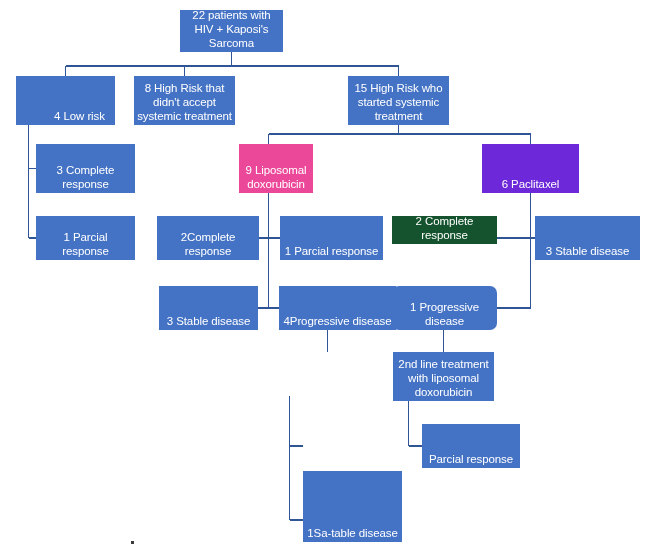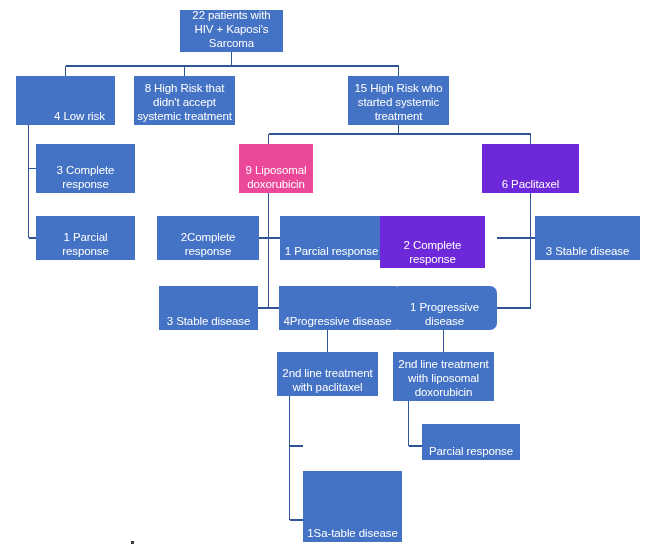--- a/index.html
+++ b/index.html
@@ -118,45 +118,42 @@
   </div>
   <div class="node" style="left: 482px; top: 144px; width: 97px; height: 49px; background: #6d28d9; color: rgb(255, 255, 255);">
     <span>6 Paclitaxel</span>
   </div>
   <div class="node" style="left: 157px; top: 216px; width: 102px; height: 44px; background: rgb(68, 114, 196); color: rgb(255, 255, 255);">
     <span>2Complete response</span>
   </div>
   <div class="node" style="left: 280px; top: 216px; width: 103px; height: 44px; background: rgb(68, 114, 196); color: rgb(255, 255, 255);">
     <span>1 Parcial response</span>
   </div>
-  <div class="node" style="left: 380px; top: 216px; width: 105px; height: 52px; background: #6d28d9; color: rgb(255, 255, 255);">
+  <div class="node" style="left: 392px; top: 216px; width: 105px; height: 28px; background: #14532d; color: rgb(255, 255, 255);">
     <span>2 Complete response</span>
   </div>
   <div class="node" style="left: 535px; top: 216px; width: 105px; height: 44px; background: rgb(68, 114, 196); color: rgb(255, 255, 255);">
     <span>3 Stable disease</span>
   </div>
   <div class="node" style="left: 159px; top: 286px; width: 99px; height: 44px; background: rgb(68, 114, 196); color: rgb(255, 255, 255);">
     <span>3 Stable disease</span>
   </div>
   <div class="node" style="left: 279px; top: 286px; width: 117px; height: 44px; background: rgb(68, 114, 196); color: rgb(255, 255, 255);">
     <span>4Progressive disease</span>
   </div>
   <div class="node" style="left: 392px; top: 286px; width: 105px; height: 44px; background: rgb(68, 114, 196); color: rgb(255, 255, 255); border-radius: 7px;">
     <span>1 Progressive disease</span>
   </div>
-  <div class="node" style="left: 277px; top: 352px; width: 101px; height: 44px; background: rgb(68, 114, 196); color: rgb(255, 255, 255);">
-    <span>2nd line treatment with paclitaxel</span>
-  </div>
   <div class="node" style="left: 393px; top: 352px; width: 101px; height: 49px; background: rgb(68, 114, 196); color: rgb(255, 255, 255);">
     <span>2nd line treatment with liposomal doxorubicin</span>
   </div>
   <div class="node" style="left: 303px; top: 424px; width: 99px; height: 44px; background: rgb(68, 114, 196); color: rgb(255, 255, 255); margin-top: 47px;">
     <span>3Parcial response</span>
   </div>
-  <div class="node" style="left: 422px; top: 424px; width: 98px; height: 36px; background: rgb(68, 114, 196); color: rgb(255, 255, 255);">
+  <div class="node" style="left: 422px; top: 424px; width: 98px; height: 44px; background: rgb(68, 114, 196); color: rgb(255, 255, 255);">
     <span>Parcial response</span>
   </div>
   <div class="node" style="left: 303px; top: 498px; width: 99px; height: 44px; background: rgb(68, 114, 196); color: rgb(255, 255, 255);">
     <span>1Sa-table disease</span>
   </div>
 
   <div class="speck" style="left:131px; top:541px;"></div>
 
 </div>
 

